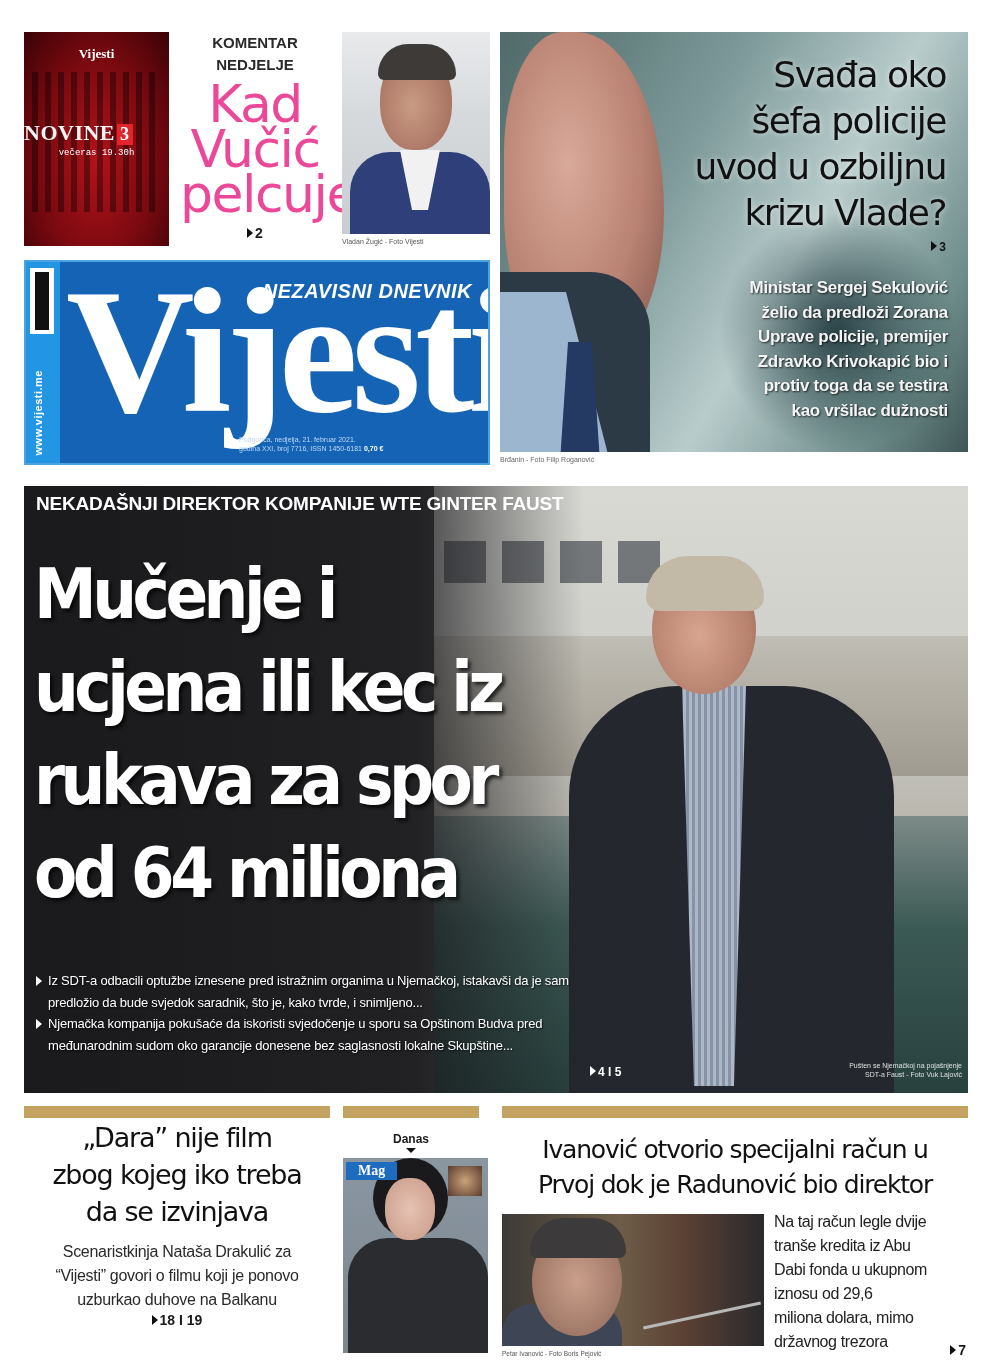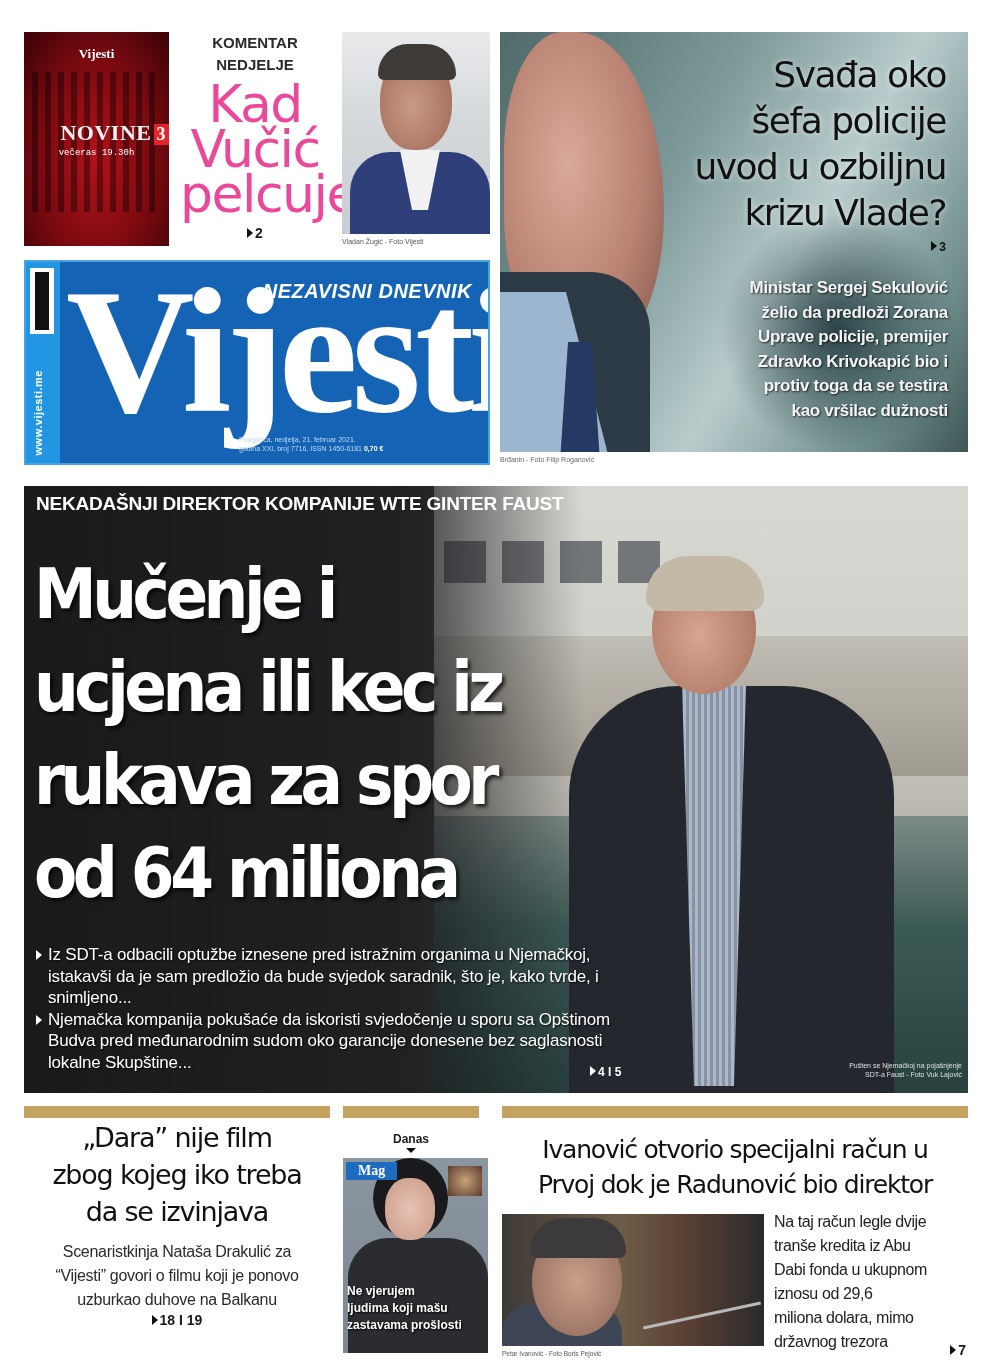--- a/index.html
+++ b/index.html
@@ -3,21 +3,21 @@
 <meta charset="utf-8">
 <style>
   * { box-sizing: border-box; margin: 0; padding: 0; }
   body { width: 1000px; height: 1371px; background: #ffffff; position: relative; overflow: hidden; font-family: "Liberation Sans", sans-serif; color: #1a1a1a; }
   .abs { position: absolute; }
 
   
   #promo { left: 24px; top: 32px; width: 145px; height: 214px; background: radial-gradient(ellipse at 50% 60%, #b3121a 0%, #7a0a10 55%, #3a0206 100%); overflow: hidden; }
   #promo .bars { position: absolute; left: 8px; right: 8px; top: 40px; height: 140px; background: repeating-linear-gradient(90deg, rgba(0,0,0,0.55) 0 6px, rgba(0,0,0,0) 6px 13px); opacity: .7; }
   #promo .brand { position: absolute; top: 14px; width: 100%; text-align: center; color: #fff; font-family: "Liberation Serif", serif; font-weight: bold; font-size: 13px; }
-  #promo .title { position: absolute; top: 88px; width: 100%; text-align: right; color: #f2f2f2; font-family: "Liberation Serif", serif; font-weight: bold; font-size: 22px; letter-spacing: 0.5px; }
+  #promo .title { position: absolute; top: 88px; width: 100%; text-align: left; color: #f2f2f2; font-family: "Liberation Serif", serif; font-weight: bold; font-size: 22px; letter-spacing: 0.5px; }
   #promo .title .num { display: inline-block; background: #e3242b; color: #fff; padding: 0 3px; margin-left: 2px; font-size: 18px; }
   #promo .time { position: absolute; top: 116px; width: 100%; text-align: center; color: #fff; font-size: 9px; font-family: "Liberation Mono", monospace; }
 
   
   #komentar { left: 180px; top: 32px; width: 150px; text-align: center; }
   #komentar .kicker { font-size: 15px; font-weight: bold; color: #2a2a2a; line-height: 22px; text-transform: uppercase; }
   #komentar .head { font-size: 52px; line-height: 45px; color: #ec4899; margin-top: 6px; font-family: "DejaVu Sans", sans-serif; letter-spacing: -1.5px; }
   #komentar .ref { margin-top: 8px; font-size: 14px; font-weight: bold; }
 
   .ref-arrow { display: inline-block; width: 0; height: 0; border-top: 5px solid transparent; border-bottom: 5px solid transparent; border-left: 6px solid #111; margin-right: 2px; vertical-align: 0; }
@@ -61,21 +61,21 @@
   #lead .windows { position: absolute; left: 420px; top: 55px; width: 230px; height: 42px; background: repeating-linear-gradient(90deg, #5b5f63 0 42px, rgba(0,0,0,0) 42px 58px); opacity: .8; }
   #lead .ground { position: absolute; left: 410px; top: 150px; width: 534px; height: 140px; background: linear-gradient(180deg, #c0bdb4 0%, #a09b90 100%); }
   #lead .green { position: absolute; left: 410px; top: 330px; width: 534px; height: 277px; background: linear-gradient(180deg, #7d8b88 0%, #3c5a55 40%, #28413e 100%); }
   #lead .man-head { position: absolute; left: 628px; top: 78px; width: 104px; height: 130px; border-radius: 50%; background: radial-gradient(ellipse at 45% 55%, #d8a590 0%, #b5806c 65%, #7a554a 100%); }
   #lead .man-hair { position: absolute; left: 622px; top: 70px; width: 118px; height: 55px; border-radius: 60px 60px 20px 20px; background: #c2b9a7; }
   #lead .man-body { position: absolute; left: 545px; top: 200px; width: 325px; height: 420px; background: #24272d; border-radius: 110px 110px 0 0; }
   #lead .man-shirt { position: absolute; left: 650px; top: 200px; width: 80px; height: 400px; background: repeating-linear-gradient(90deg, #8693a6 0 3px, #aeb7c6 3px 6px); clip-path: polygon(10% 0, 90% 0, 75% 100%, 25% 100%); }
   #lead .dark-overlay { position: absolute; left: 0; top: 0; width: 560px; height: 607px; background: linear-gradient(90deg, rgba(25,25,28,.92) 0%, rgba(25,25,28,.75) 70%, rgba(25,25,28,0) 100%); }
   #lead .kicker { position: absolute; left: 12px; top: 6px; color: #fff; font-weight: bold; font-size: 19px; line-height: 24px; text-transform: uppercase; letter-spacing: -0.2px; }
   #lead .headline { position: absolute; left: 10px; top: 62px; color: #fff; font-weight: bold; font-family: "DejaVu Sans", sans-serif; font-size: 70px; line-height: 93px; letter-spacing: -5px; text-shadow: 3px 3px 4px rgba(0,0,0,.7); transform: scaleX(0.9); transform-origin: left; }
-  #lead .bullets { position: absolute; left: 10px; top: 458px; width: 580px; color: #fff; font-size: 17px; line-height: 21.5px; letter-spacing: -0.2px; text-shadow: 1px 1px 2px rgba(0,0,0,.8); }
+  #lead .bullets { position: absolute; left: 10px; top: 484px; width: 580px; color: #fff; font-size: 13px; line-height: 21.5px; letter-spacing: -0.2px; text-shadow: 1px 1px 2px rgba(0,0,0,.8); }
   #lead .bullet { position: relative; padding-left: 14px; }
   #lead .bullet .ref-arrow { position: absolute; left: 2px; top: 6px; border-left-color: #fff; }
   #lead .ref { position: absolute; left: 566px; top: 579px; color: #fff; font-size: 12px; font-weight: bold; }
   #lead .caption { position: absolute; right: 6px; top: 575px; text-align: right; color: #dbe2e2; font-size: 7px; line-height: 9px; }
 
   
   .gold-bar { height: 12px; background: #c3a35f; }
   #dara { left: 24px; top: 1106px; width: 306px; text-align: center; }
   #dara .head { margin-top: 1px; font-family: "DejaVu Sans", sans-serif; font-size: 27px; line-height: 37px; color: #111; letter-spacing: -1.2px; }
   #dara .deck { margin-top: 10px; font-size: 16px; line-height: 24px; color: #2a2a2a; letter-spacing: -0.3px; }
@@ -219,25 +219,20 @@
 <div id="mag" class="abs">
   <div class="gold-bar"></div>
   <div class="label">Danas</div>
   <div class="down"></div>
   <div class="cover">
     <div class="w-body"></div>
     <div class="w-hair"></div>
     <div class="w-face"></div>
     <div class="tag">Mag</div>
     <div class="thumb"></div>
-    <div class="text">
-      <div>Ne vjerujem</div>
-      <div>ljudima koji mašu</div>
-      <div>zastavama prošlosti</div>
-    </div>
   </div>
 </div>
 
 <div id="ivanovic" class="abs" style="height:262px;">
   <div class="gold-bar"></div>
   <div class="head">
     <div>Ivanović otvorio specijalni račun u</div>
     <div>Prvoj dok je Radunović bio direktor</div>
   </div>
   <div class="photo">

